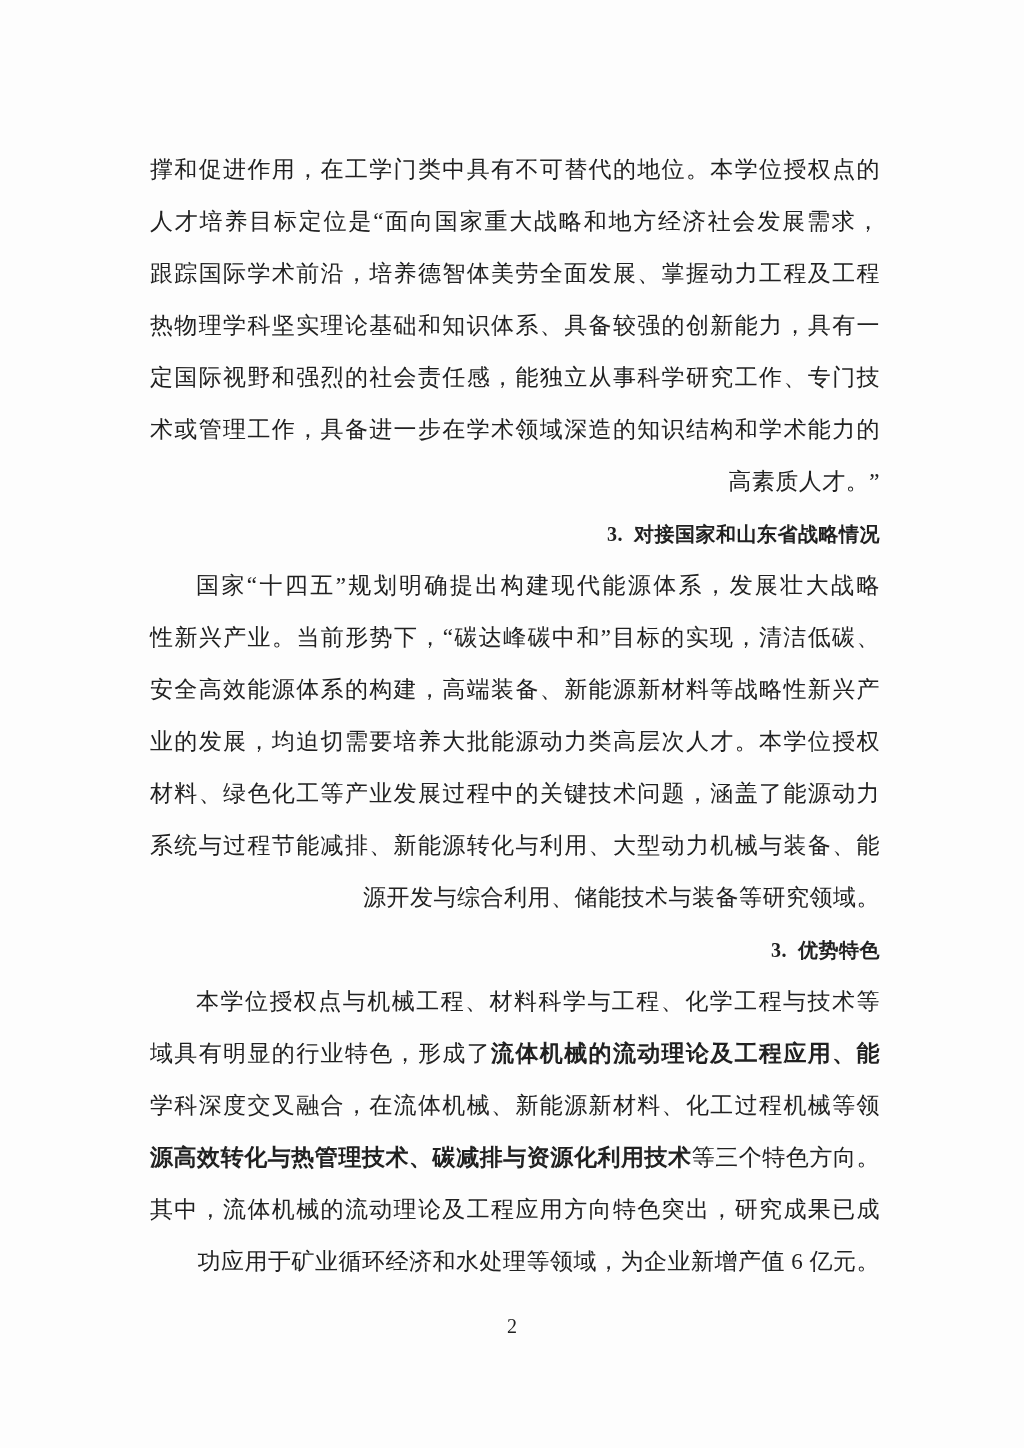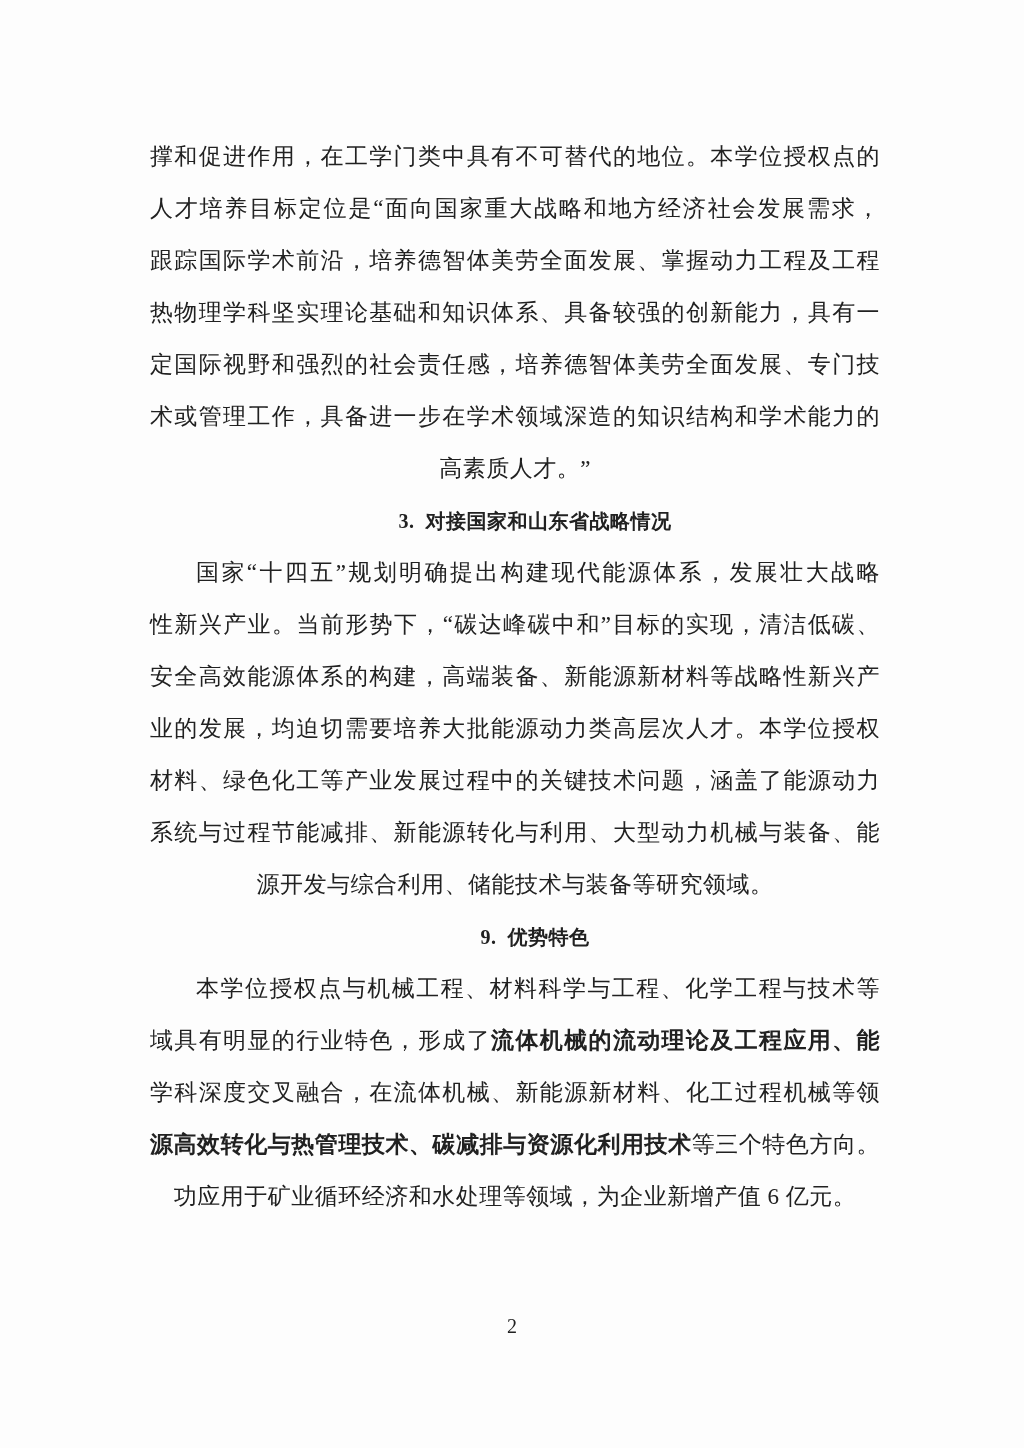--- a/index.html
+++ b/index.html
@@ -11,38 +11,38 @@
     position: relative;
     width: 1024px;
     height: 1448px;
     background: #fdfdfd;
     overflow: hidden;
     font-family: "Liberation Serif", "DejaVu Serif", serif;
     color: #212121;
   }
   .doc-body {
     position: absolute;
-    top: 131px;
+    top: 144px;
     left: 150px;
     width: 730px;
   }
   .line {
     height: 52px;
     line-height: 52px;
     font-size: 23px;
     letter-spacing: 0.5px;
     white-space: pre-wrap;
     color: #212121;
   }
   .line.justify {
     text-align: justify;
     text-align-last: justify;
   }
   .line.left {
-    text-align: center;
+    text-align: right;
   }
   .line.indent {
     text-indent: 2em;
   }
   .line.heading {
     font-weight: bold;
     font-size: 20px;
   }
   .bold {
     font-weight: bold;
@@ -60,32 +60,33 @@
 </style>
 </head>
 <body>
 
 <div class="page">
   <div class="doc-body">
       <div class="line body justify"><span>撑和促进作用，在工学门类中具有不可替代的地位。本学位授权点的</span></div>
       <div class="line body justify"><span>人才培养目标定位是“面向国家重大战略和地方经济社会发展需求，</span></div>
       <div class="line body justify"><span>跟踪国际学术前沿，培养德智体美劳全面发展、掌握动力工程及工程</span></div>
       <div class="line body justify"><span>热物理学科坚实理论基础和知识体系、具备较强的创新能力，具有一</span></div>
-      <div class="line body justify"><span>定国际视野和强烈的社会责任感，培养德智体美劳全面发展、专门技</span></div>
+      <div class="line body justify"><span>定国际视野和强烈的社会责任感，能独立从事科学研究工作、专门技</span></div>
       <div class="line body justify"><span>术或管理工作，具备进一步在学术领域深造的知识结构和学术能力的</span></div>
       <div class="line body left"><span>高素质人才。”</span></div>
       <div class="line heading left indent"><span class="bold">3.  对接国家和山东省战略情况</span></div>
       <div class="line body justify indent"><span>国家“十四五”规划明确提出构建现代能源体系，发展壮大战略</span></div>
       <div class="line body justify"><span>性新兴产业。当前形势下，“碳达峰碳中和”目标的实现，清洁低碳、</span></div>
       <div class="line body justify"><span>安全高效能源体系的构建，高端装备、新能源新材料等战略性新兴产</span></div>
       <div class="line body justify"><span>业的发展，均迫切需要培养大批能源动力类高层次人才。本学位授权</span></div>
       <div class="line body justify"><span>材料、绿色化工等产业发展过程中的关键技术问题，涵盖了能源动力</span></div>
       <div class="line body justify"><span>系统与过程节能减排、新能源转化与利用、大型动力机械与装备、能</span></div>
       <div class="line body left"><span>源开发与综合利用、储能技术与装备等研究领域。</span></div>
-      <div class="line heading left indent"><span class="bold">9.  优势特色</span></div>
+      <div class="line heading left indent"><span class="bold">3.  优势特色</span></div>
       <div class="line body justify indent"><span>本学位授权点与机械工程、材料科学与工程、化学工程与技术等</span></div>
       <div class="line body justify"><span>域具有明显的行业特色，形成了</span><span class="bold">流体机械的流动理论及工程应用、能</span></div>
       <div class="line body justify"><span>学科深度交叉融合，在流体机械、新能源新材料、化工过程机械等领</span></div>
       <div class="line body justify"><span class="bold">源高效转化与热管理技术、碳减排与资源化利用技术</span><span>等三个特色方向。</span></div>
+      <div class="line body justify"><span>其中，流体机械的流动理论及工程应用方向特色突出，研究成果已成</span></div>
       <div class="line body left"><span>功应用于矿业循环经济和水处理等领域，为企业新增产值 6 亿元。</span></div>
     </div>
   <div class="footer">2</div>
 </div>
 
 </body></html>

